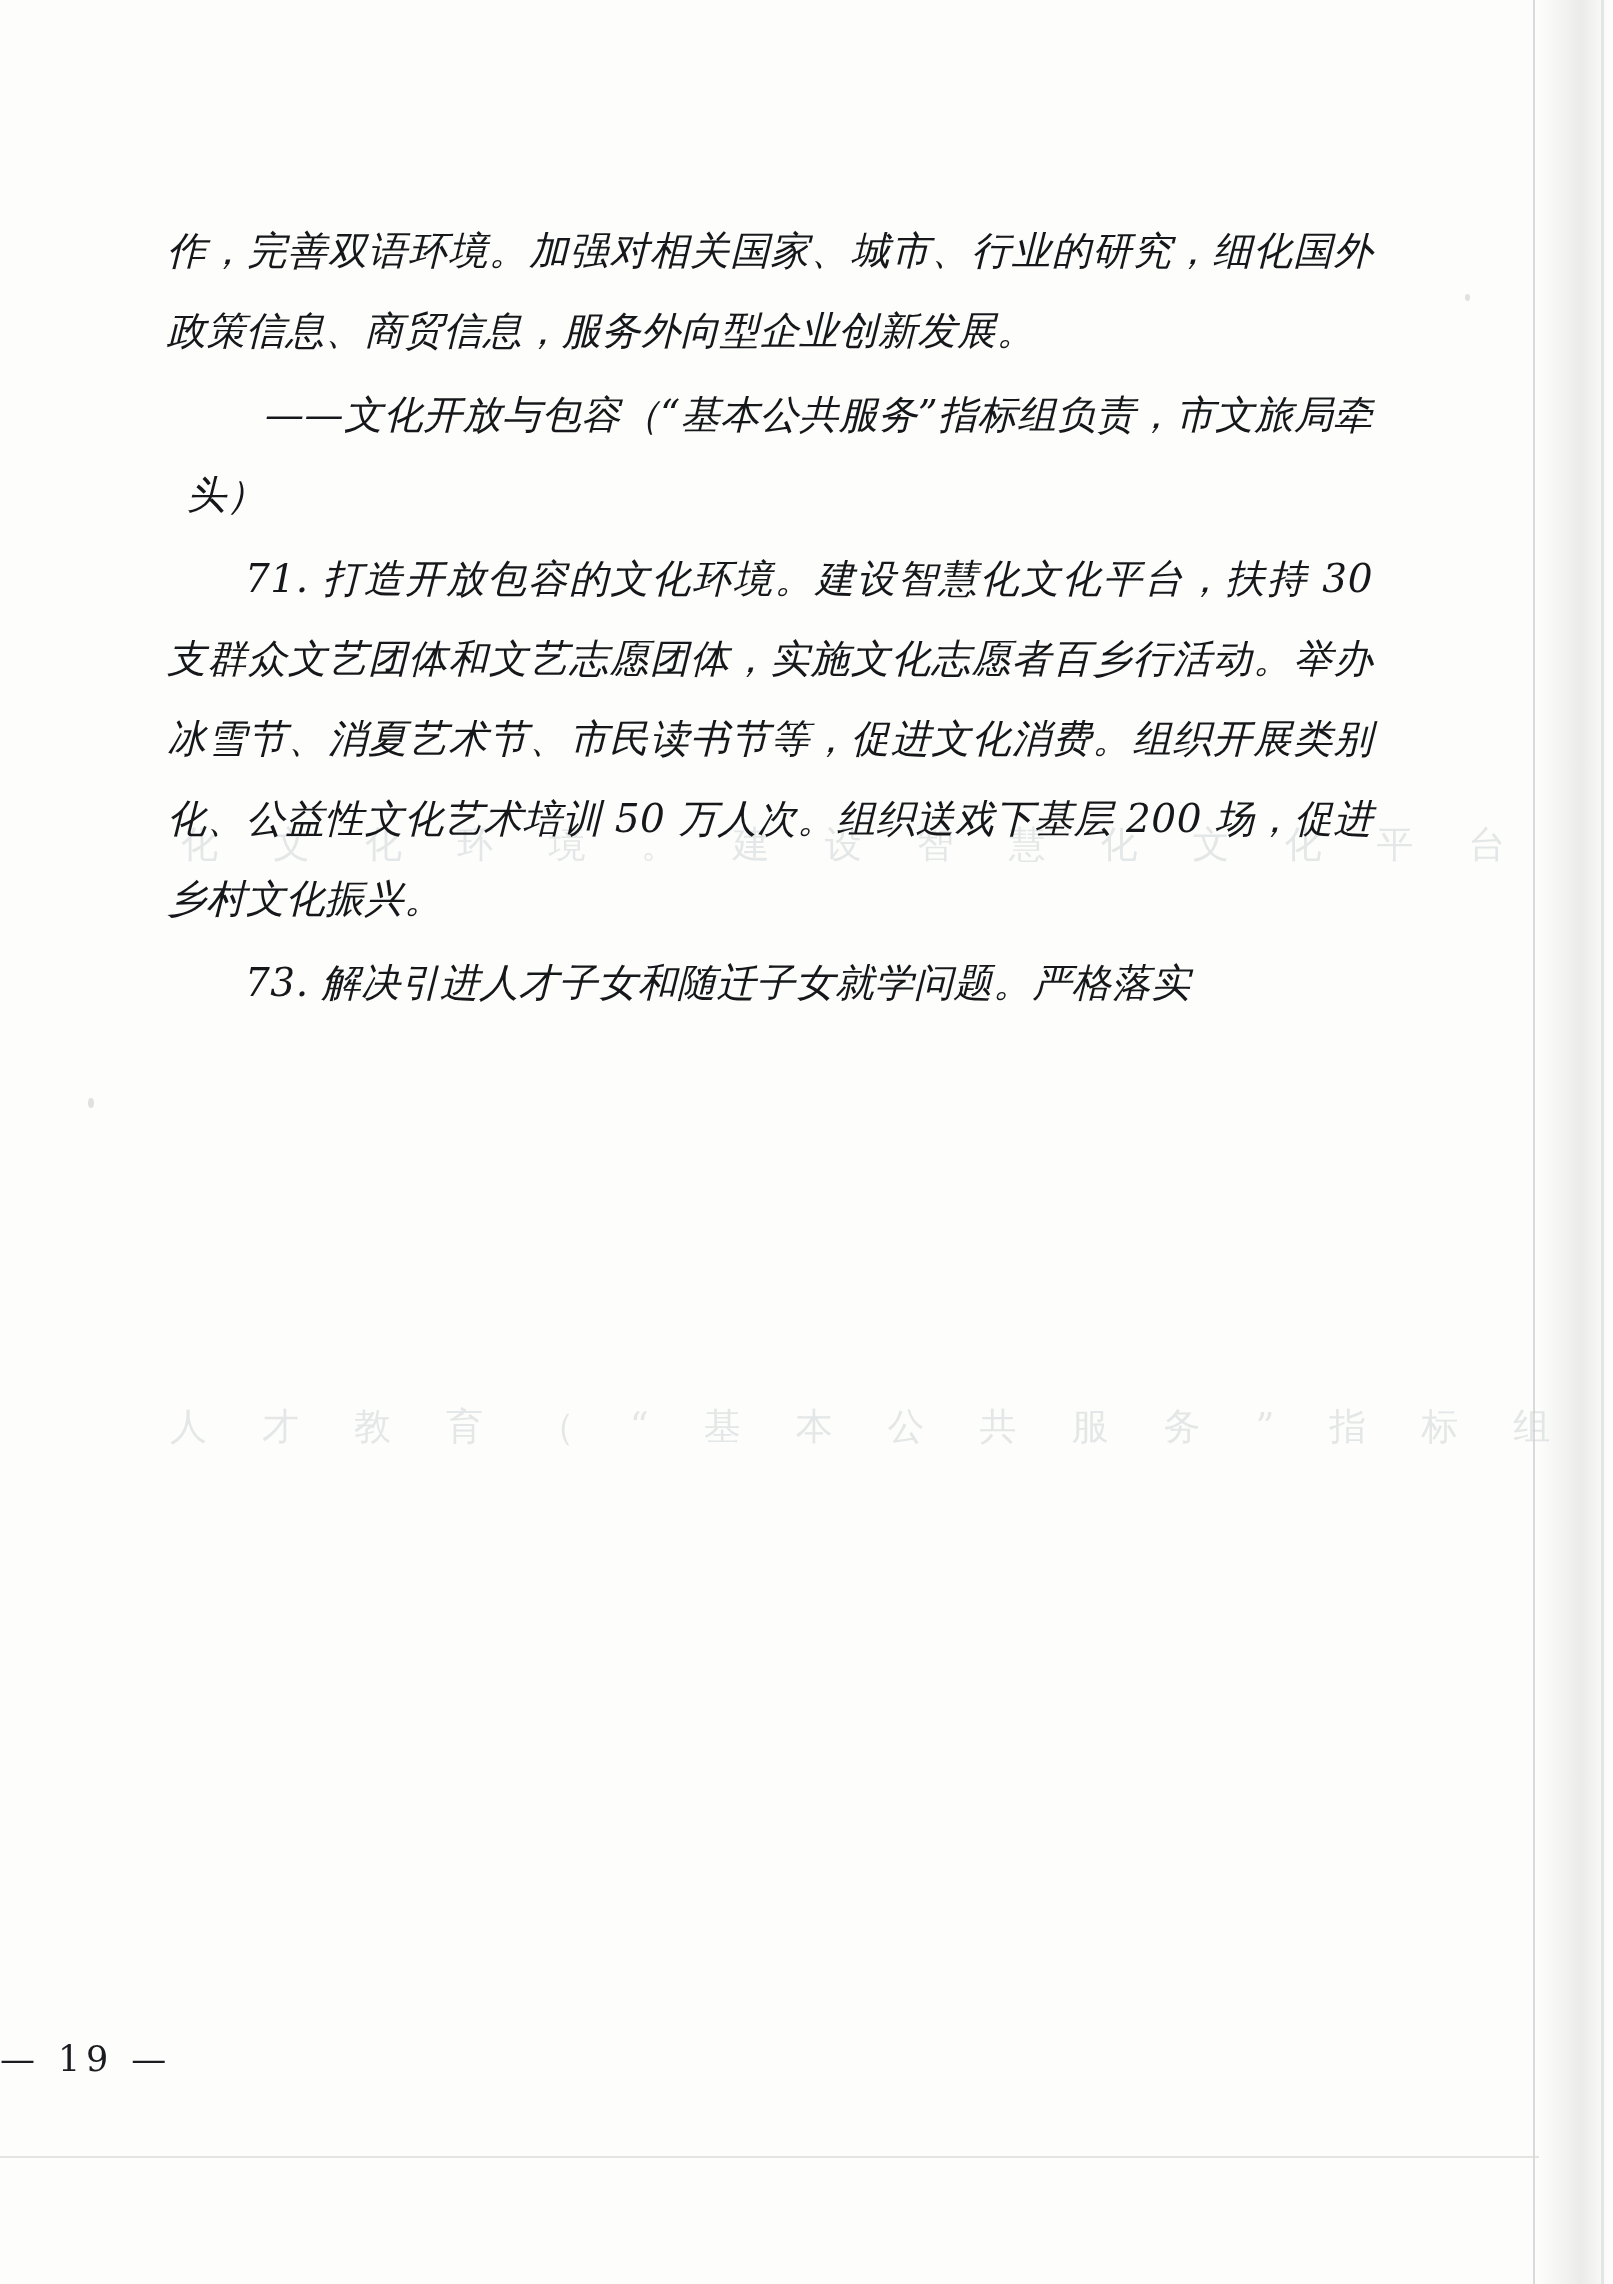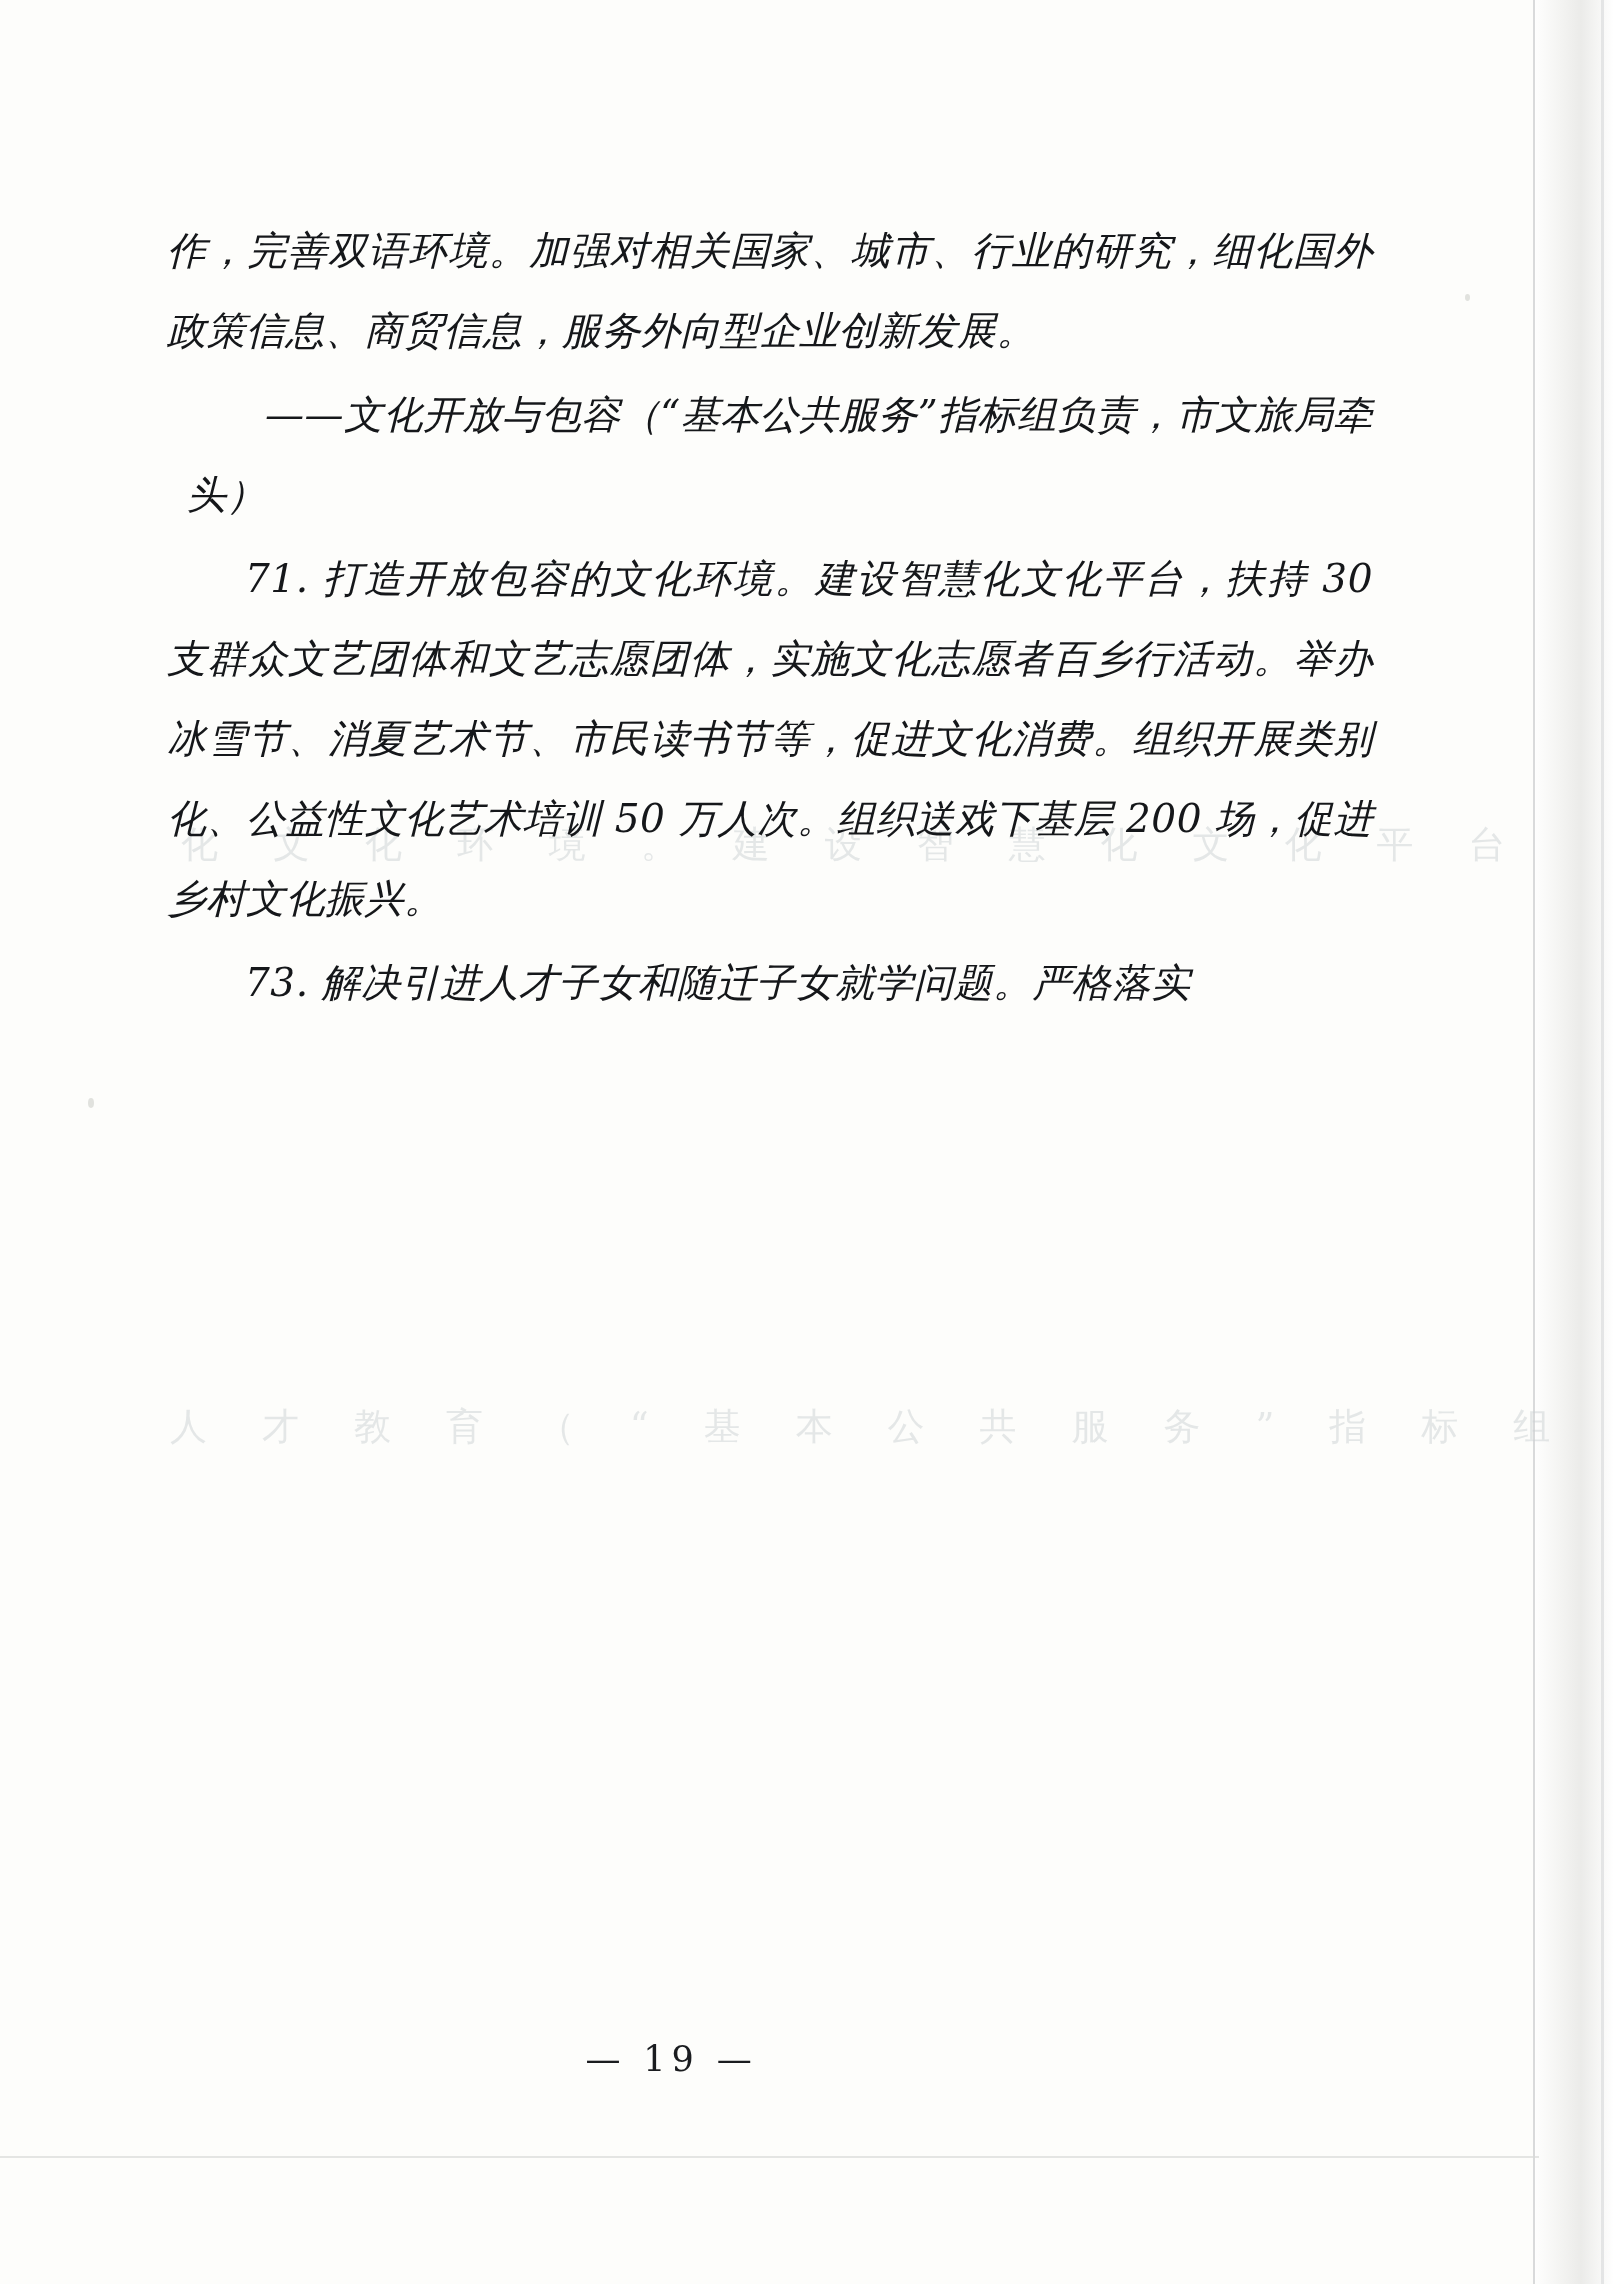--- a/index.html
+++ b/index.html
@@ -83,21 +83,21 @@
   }
   .para.dash {
     text-indent: 78px;
     margin-left: 20px;
   }
   .page-number {
     position: absolute;
     left: 0;
     top: 2039px;
     width: 1343px;
-    text-align: center;
+    text-align: left;
     font-size: 35px;
     color: #1a1c1f;
     letter-spacing: 5.9px;
     font-family: "DejaVu Serif", "Liberation Serif", serif;
   }
   .ghost {
     position: absolute;
     color: #cdd2d4;
     opacity: 0.5;
     font-size: 37px;

